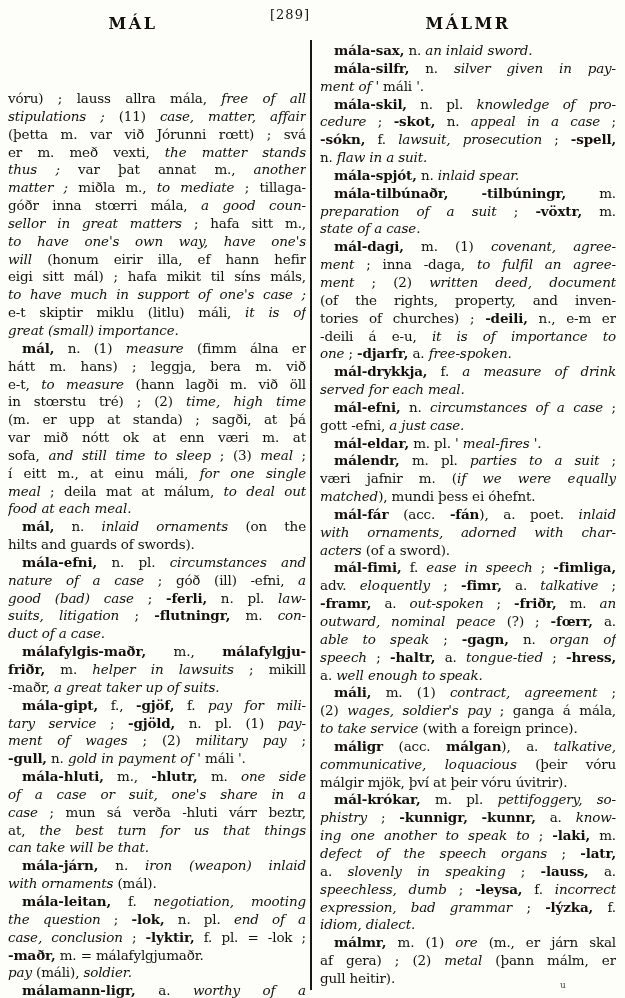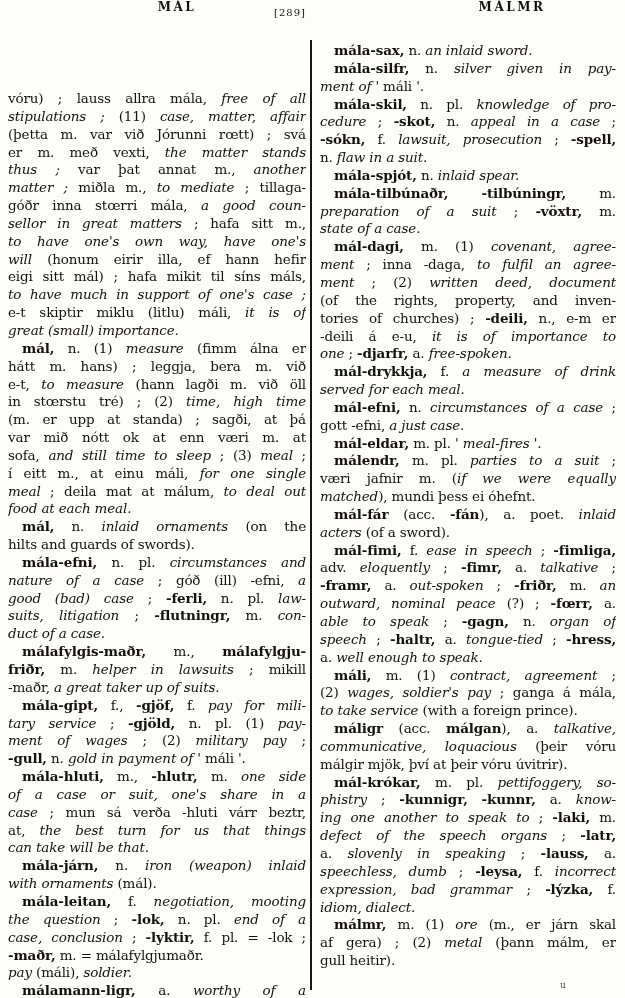--- a/index.html
+++ b/index.html
@@ -1,22 +1,22 @@
 <!DOCTYPE html>
 <html><head>
 <meta charset="utf-8">
 <style>
   html,body{margin:0;padding:0;}
   body{width:625px;height:998px;background:#fdfdfa;overflow:hidden;}
   .page{position:relative;width:625px;height:998px;
         font-family:"DejaVu Serif","Liberation Serif",serif;color:#14110e;}
-  .hdr-word{position:absolute;top:0;transform:translateX(-50%);
-        font-weight:bold;font-size:12px;letter-spacing:2.5px;margin-left:44px;}
+  .hdr-word{position:absolute;top:14px;transform:translateX(-50%);
+        font-weight:bold;font-size:16px;letter-spacing:2.5px;}
   .hdr-num{position:absolute;top:7px;transform:translateX(-50%);
-        font-size:10px;letter-spacing:1px;}
+        font-size:13px;letter-spacing:1px;}
   .rule{position:absolute;left:310px;top:40px;width:1.6px;height:950px;background:#191715;}
   .col{position:absolute;top:42px;width:298px;font-size:13.5px;line-height:17.85px;
        letter-spacing:-0.15px;}
   .col-left{left:8px;margin-top:48px;}
   .col-right{left:320px;width:296px;}
   .line{height:17.85px;overflow:hidden;}
   .line.j{text-align:justify;text-align-last:justify;}
   .line.ind{text-indent:14px;}
   .b{font-weight:bold;}
   .i{font-style:italic;}
@@ -109,20 +109,21 @@
       <div class="line"><span class="i">one</span><span class="r"> ; </span><span class="b">-djarfr,</span><span class="r"> a. </span><span class="i">free-spoken.</span></div>
       <div class="line j ind"><span class="b">mál-drykkja,</span><span class="r"> f. </span><span class="i">a measure of drink</span></div>
       <div class="line"><span class="i">served for each meal.</span></div>
       <div class="line j ind"><span class="b">mál-efni,</span><span class="r"> n. </span><span class="i">circumstances of a case</span><span class="r"> ;</span></div>
       <div class="line"><span class="r">gott -efni, </span><span class="i">a just case.</span></div>
       <div class="line ind"><span class="b">mál-eldar,</span><span class="r"> m. pl. ' </span><span class="i">meal-fires</span><span class="r"> '.</span></div>
       <div class="line j ind"><span class="b">málendr,</span><span class="r"> m. pl. </span><span class="i">parties to a suit</span><span class="r"> ;</span></div>
       <div class="line j"><span class="r">væri jafnir m. (</span><span class="i">if we were equally</span></div>
       <div class="line"><span class="i">matched</span><span class="r">), mundi þess ei óhefnt.</span></div>
       <div class="line j ind"><span class="b">mál-fár</span><span class="r"> (acc. </span><span class="b">-fán</span><span class="r">), a. poet. </span><span class="i">inlaid</span></div>
+      <div class="line j"><span class="i">with ornaments, adorned with char-</span></div>
       <div class="line"><span class="i">acters</span><span class="r"> (of a sword).</span></div>
       <div class="line j ind"><span class="b">mál-fimi,</span><span class="r"> f. </span><span class="i">ease in speech</span><span class="r"> ; </span><span class="b">-fimliga,</span></div>
       <div class="line j"><span class="r">adv. </span><span class="i">eloquently</span><span class="r"> ; </span><span class="b">-fimr,</span><span class="r"> a. </span><span class="i">talkative</span><span class="r"> ;</span></div>
       <div class="line j"><span class="b">-framr,</span><span class="r"> a. </span><span class="i">out-spoken</span><span class="r"> ; </span><span class="b">-friðr,</span><span class="r"> m. </span><span class="i">an</span></div>
       <div class="line j"><span class="i">outward, nominal peace</span><span class="r"> (?) ; </span><span class="b">-fœrr,</span><span class="r"> a.</span></div>
       <div class="line j"><span class="i">able to speak</span><span class="r"> ; </span><span class="b">-gagn,</span><span class="r"> n. </span><span class="i">organ of</span></div>
       <div class="line j"><span class="i">speech</span><span class="r"> ; </span><span class="b">-haltr,</span><span class="r"> a. </span><span class="i">tongue-tied</span><span class="r"> ; </span><span class="b">-hress,</span></div>
       <div class="line"><span class="r">a. </span><span class="i">well enough to speak.</span></div>
       <div class="line j ind"><span class="b">máli,</span><span class="r"> m. (1) </span><span class="i">contract, agreement</span><span class="r"> ;</span></div>
       <div class="line j"><span class="r">(2) </span><span class="i">wages, soldier's pay</span><span class="r"> ; ganga á mála,</span></div>

